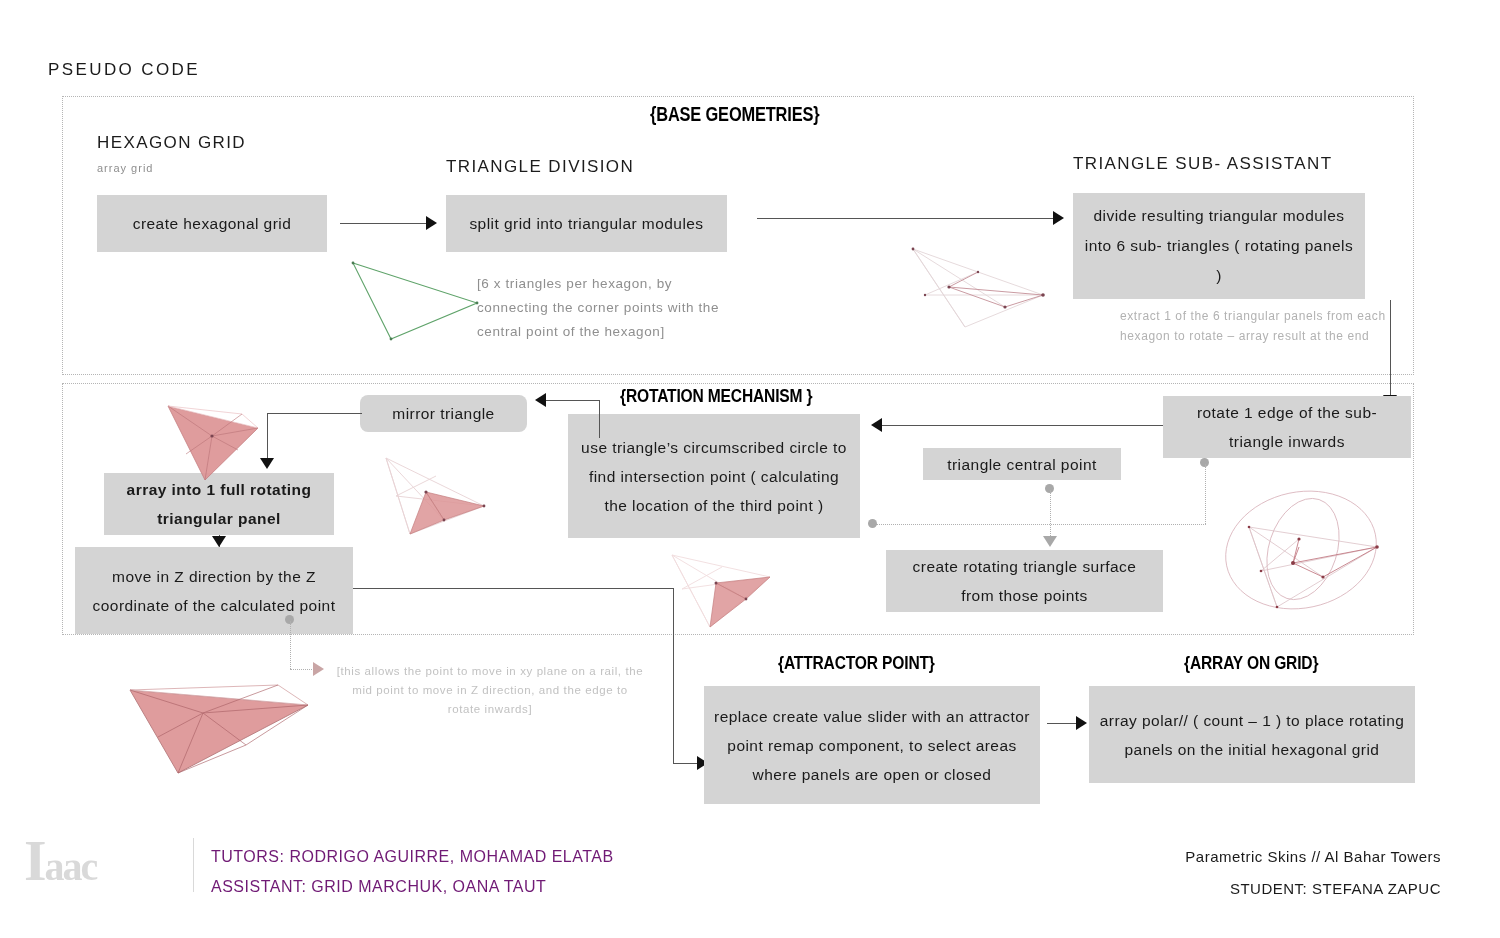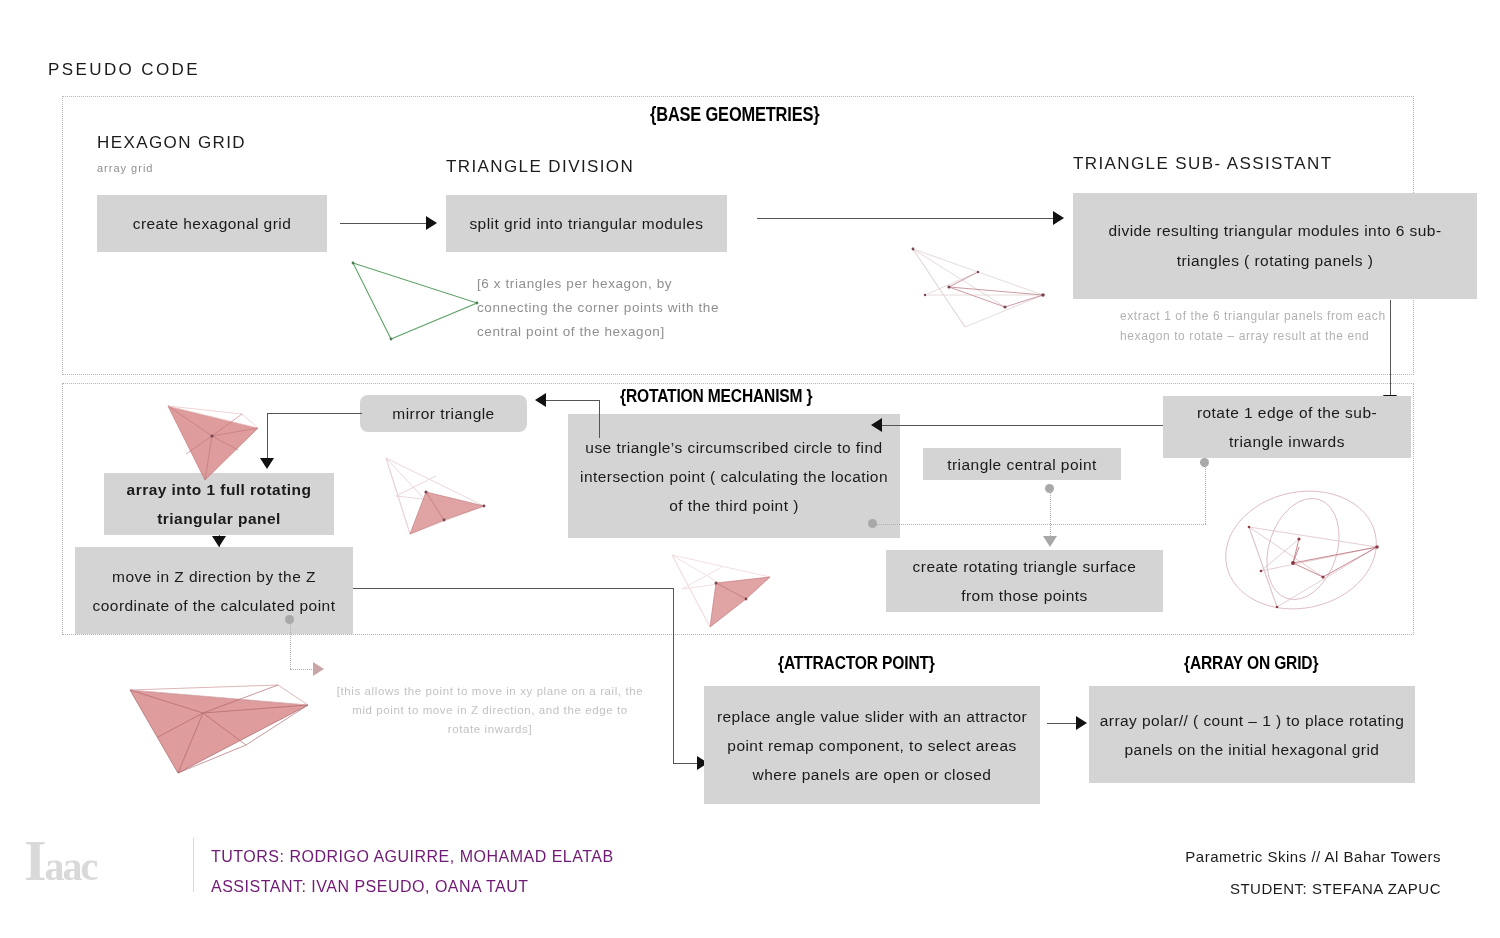--- a/index.html
+++ b/index.html
@@ -30,21 +30,21 @@
     font-size: 17px; color: #1c1c1c; letter-spacing: 1.4px; white-space: nowrap;
   }
   .sub-label {
     position: absolute;
     font-size: 11px; color: #8e8e8e; letter-spacing: 1px; white-space: nowrap;
   }
   .note {
     position: absolute;
     font-size: 12.5px; color: #9b9b9b; line-height: 24px; letter-spacing: .6px;
   }
-  .note.center { text-align: center; margin-top: 20px; }
+  .note.center { text-align: center; }
 
   
   .box {
     position: absolute;
     background: #d4d4d4;
     color: #1a1a1a;
     display: flex; align-items: center; justify-content: center;
     text-align: center;
     font-size: 15.5px;
     line-height: 29px;
@@ -110,21 +110,21 @@
 
   <div class="group-label" style="left:97px; top:133px;">HEXAGON GRID</div>
   <div class="sub-label" style="left:97px; top:162px;">array grid</div>
   <div class="group-label" style="left:446px; top:157px;">TRIANGLE  DIVISION</div>
   <div class="group-label" style="left:1073px; top:154px;">TRIANGLE  SUB- ASSISTANT</div>
 
   <div class="box" style="left:97px; top:195px; width:230px; height:57px;">create  hexagonal  grid</div>
 
   <div class="box" style="left:446px; top:195px; width:281px; height:57px;">split  grid  into  triangular  modules</div>
 
-  <div class="box" style="left:1073px; top:193px; width:404px; height:106px; line-height:30px;">divide  resulting  triangular modules  into  6  sub- triangles ( rotating  panels )</div>
+  <div class="box" style="left:1073px; top:193px; width:292px; height:106px; line-height:30px;">divide  resulting  triangular modules  into  6  sub- triangles ( rotating  panels )</div>
 
   <div class="hline" style="left:340px; top:223px; width:86px;"></div>
   <div class="arrow-r" style="left:426px; top:216px;"></div>
 
   <div class="hline" style="left:757px; top:218px; width:296px;"></div>
   <div class="arrow-r" style="left:1053px; top:211px;"></div>
 
   <svg class="fig" style="left:345px; top:255px;" width="140" height="90" viewBox="0 0 140 90">
     <polygon points="8,8 132,48 46,84" fill="none" stroke="#5fa36a" stroke-width="1.1"></polygon>
     <circle cx="8" cy="8" r="1.4" fill="#4b7d54"></circle>
@@ -156,21 +156,21 @@
     </g>
   </svg>
 
   <div class="note" style="left:1120px; top:306px; width:290px; font-size:12px; line-height:20px; color:#b2b2b2;">extract 1 of the 6 triangular panels from each hexagon to rotate – array result at the end</div>
 
   <div class="vline" style="left:1390px; top:300px; height:108px;"></div>
   <div class="arrow-d" style="left:1383px; top:395px;"></div>
 
   <div class="box" style="left:1163px; top:396px; width:248px; height:62px; line-height:29px;">rotate  1  edge  of  the  sub- triangle  inwards</div>
 
-  <div class="box" style="left:568px; top:414px; width:332px; height:124px; line-height:29px;">use  triangle’s  circumscribed circle  to  find  intersection  point ( calculating  the  location  of  the third  point )</div>
+  <div class="box" style="left:568px; top:414px; width:292px; height:124px; line-height:29px;">use  triangle’s  circumscribed circle  to  find  intersection  point ( calculating  the  location  of  the third  point )</div>
 
   <div class="box" style="left:360px; top:395px; width:167px; height:37px;border-radius:8px;">mirror  triangle</div>
 
   <div class="box" style="left:104px; top:473px; width:230px; height:62px; line-height:29px;font-weight:bold;">array  into  1  full  rotating triangular  panel</div>
 
   <div class="box" style="left:75px; top:547px; width:278px; height:87px; line-height:29px;">move  in  Z  direction  by  the  Z coordinate  of  the  calculated point</div>
 
   <div class="box" style="left:923px; top:448px; width:198px; height:32px;">triangle  central  point</div>
 
   <div class="box" style="left:886px; top:550px; width:277px; height:62px; line-height:29px;">create  rotating  triangle  surface from  those  points</div>
@@ -293,31 +293,31 @@
       <circle cx="78" cy="78" r="2"></circle>
         <circle cx="162" cy="62" r="1.8"></circle>
       <circle cx="108" cy="92" r="1.6"></circle>
         <circle cx="84" cy="54" r="1.6"></circle>
       <circle cx="34" cy="42" r="1.3"></circle>
         <circle cx="62" cy="122" r="1.3"></circle>
       <circle cx="46" cy="86" r="1.3"></circle>
     </g>
   </svg>
 
-  <div class="box" style="left:704px; top:686px; width:336px; height:118px; line-height:29px;">replace  angle  value  slider  with  an attractor  point  remap  component,  to select  areas  where  panels  are  open or  closed</div>
+  <div class="box" style="left:704px; top:686px; width:336px; height:118px; line-height:29px;">replace  create  value  slider  with  an attractor  point  remap  component,  to select  areas  where  panels  are  open or  closed</div>
 
   <div class="box" style="left:1089px; top:686px; width:326px; height:97px; line-height:29px;">array  polar//  ( count  –  1 )  to place  rotating  panels  on  the  initial hexagonal  grid</div>
 
   <div class="hline" style="left:1047px; top:723px; width:32px;"></div>
   <div class="arrow-r" style="left:1076px; top:716px;"></div>
 
   <div class="logo">
     <span>I</span><span class="small">aac</span>
   </div>
   <div class="logo-rule"></div>
 
   <div class="footer-left" style="left:211px; top:848px;">TUTORS: RODRIGO AGUIRRE, MOHAMAD ELATAB</div>
-  <div class="footer-left" style="left:211px; top:878px;">ASSISTANT: IVAN PSEUDO, OANA TAUT</div>
+  <div class="footer-left" style="left:211px; top:878px;">ASSISTANT: GRID MARCHUK, OANA TAUT</div>
 
   <div class="footer-right" style="right:59px; top:848px;">Parametric  Skins  //  Al  Bahar  Towers</div>
   <div class="footer-right" style="right:59px; top:880px;">STUDENT: STEFANA ZAPUC</div>
 
 </div>
 
 </body></html>

